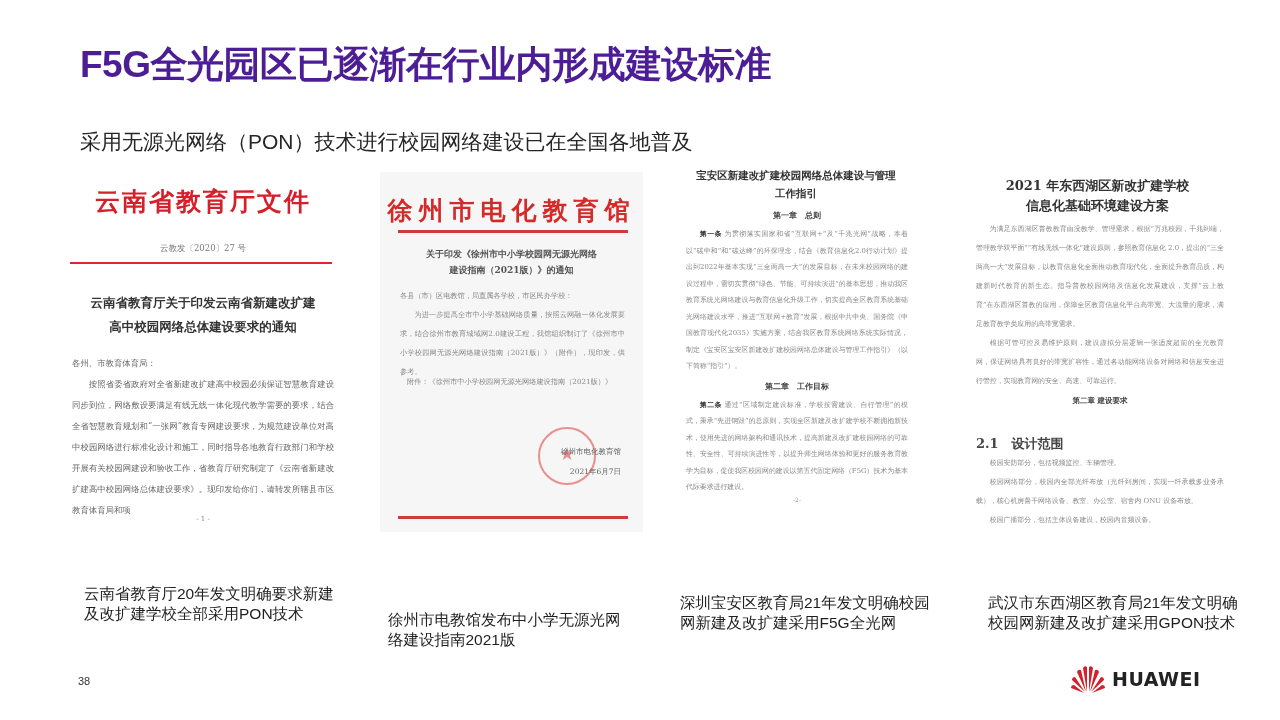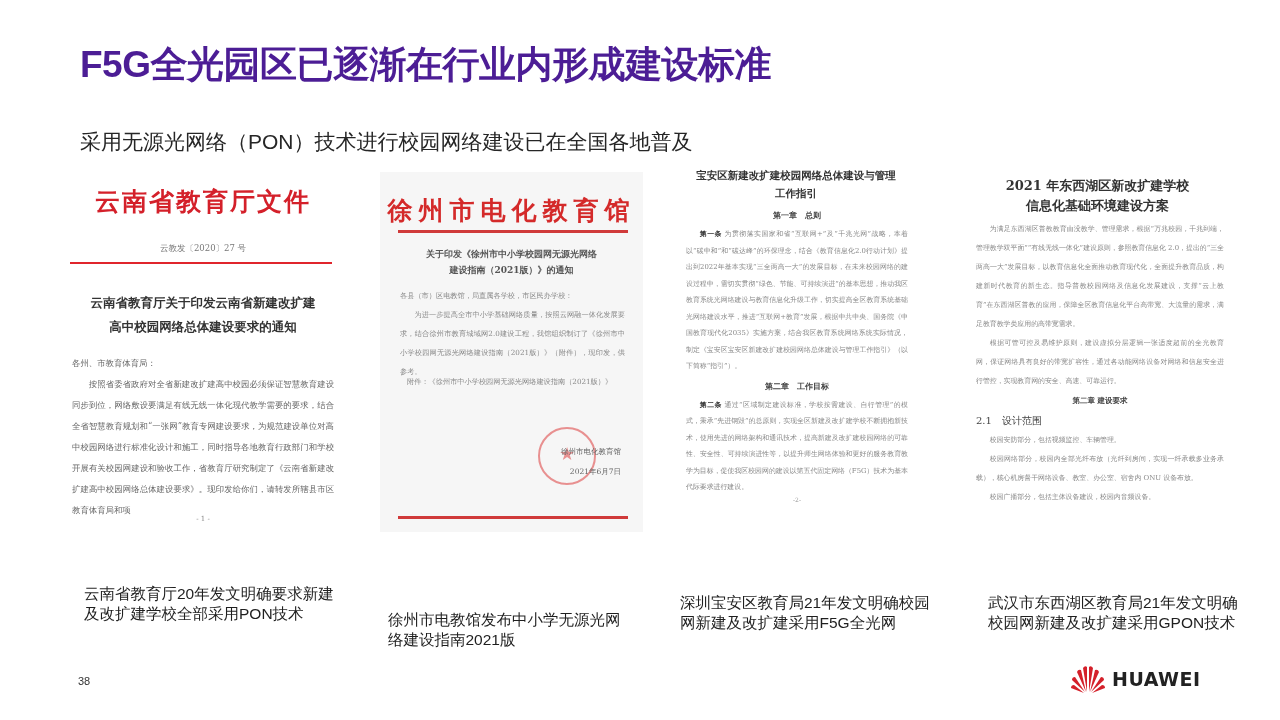--- a/index.html
+++ b/index.html
@@ -42,21 +42,21 @@
   #doc3 .chap { text-align: center; font-size: 8px; font-weight: bold; color: #444; line-height: 22px; }
   #doc3 .body { position: absolute; left: 10px; top: 44px; width: 222px; }
   #doc3 .body .para { font-size: 6.9px; line-height: 16.5px; color: #888; }
   #doc3 .pageno { text-align: center; font-size: 6px; color: #999; }
 
   
   #doc4 { left: 960px; top: 170px; width: 275px; height: 390px; background: #ffffff; }
   #doc4 .dtitle { position: absolute; top: 6px; width: 275px; text-align: center; font-size: 13px; font-weight: bold; color: #333; line-height: 20px; }
   #doc4 .body { position: absolute; left: 16px; top: 50px; width: 248px; }
   #doc4 .chap { text-align: center; font-size: 7.5px; font-weight: bold; color: #444; line-height: 20px; }
-  #doc4 .sec { font-size: 10px; font-weight: normal; color: #444; line-height: 20px; }
+  #doc4 .sec { font-size: 13px; font-weight: bold; color: #444; line-height: 20px; margin-top: 23px; }
   #doc4 .body .para { font-size: 6.9px; line-height: 19px; color: #888; }
 
   .caption { position: absolute; font-size: 15.5px; line-height: 20px; color: #1f1f1f; }
   #cap1 { left: 84px; top: 584px; width: 280px; }
   #cap2 { left: 388px; top: 585px; width: 260px; margin-top: 25px; }
   #cap3 { left: 680px; top: 593px; width: 280px; }
   #cap4 { left: 988px; top: 593px; width: 280px; }
 
   .page-number { position: absolute; left: 78px; top: 675px; font-size: 11px; color: #333; }
   .logo { position: absolute; left: 1070px; top: 663px; height: 32px; display: flex; align-items: center; }

